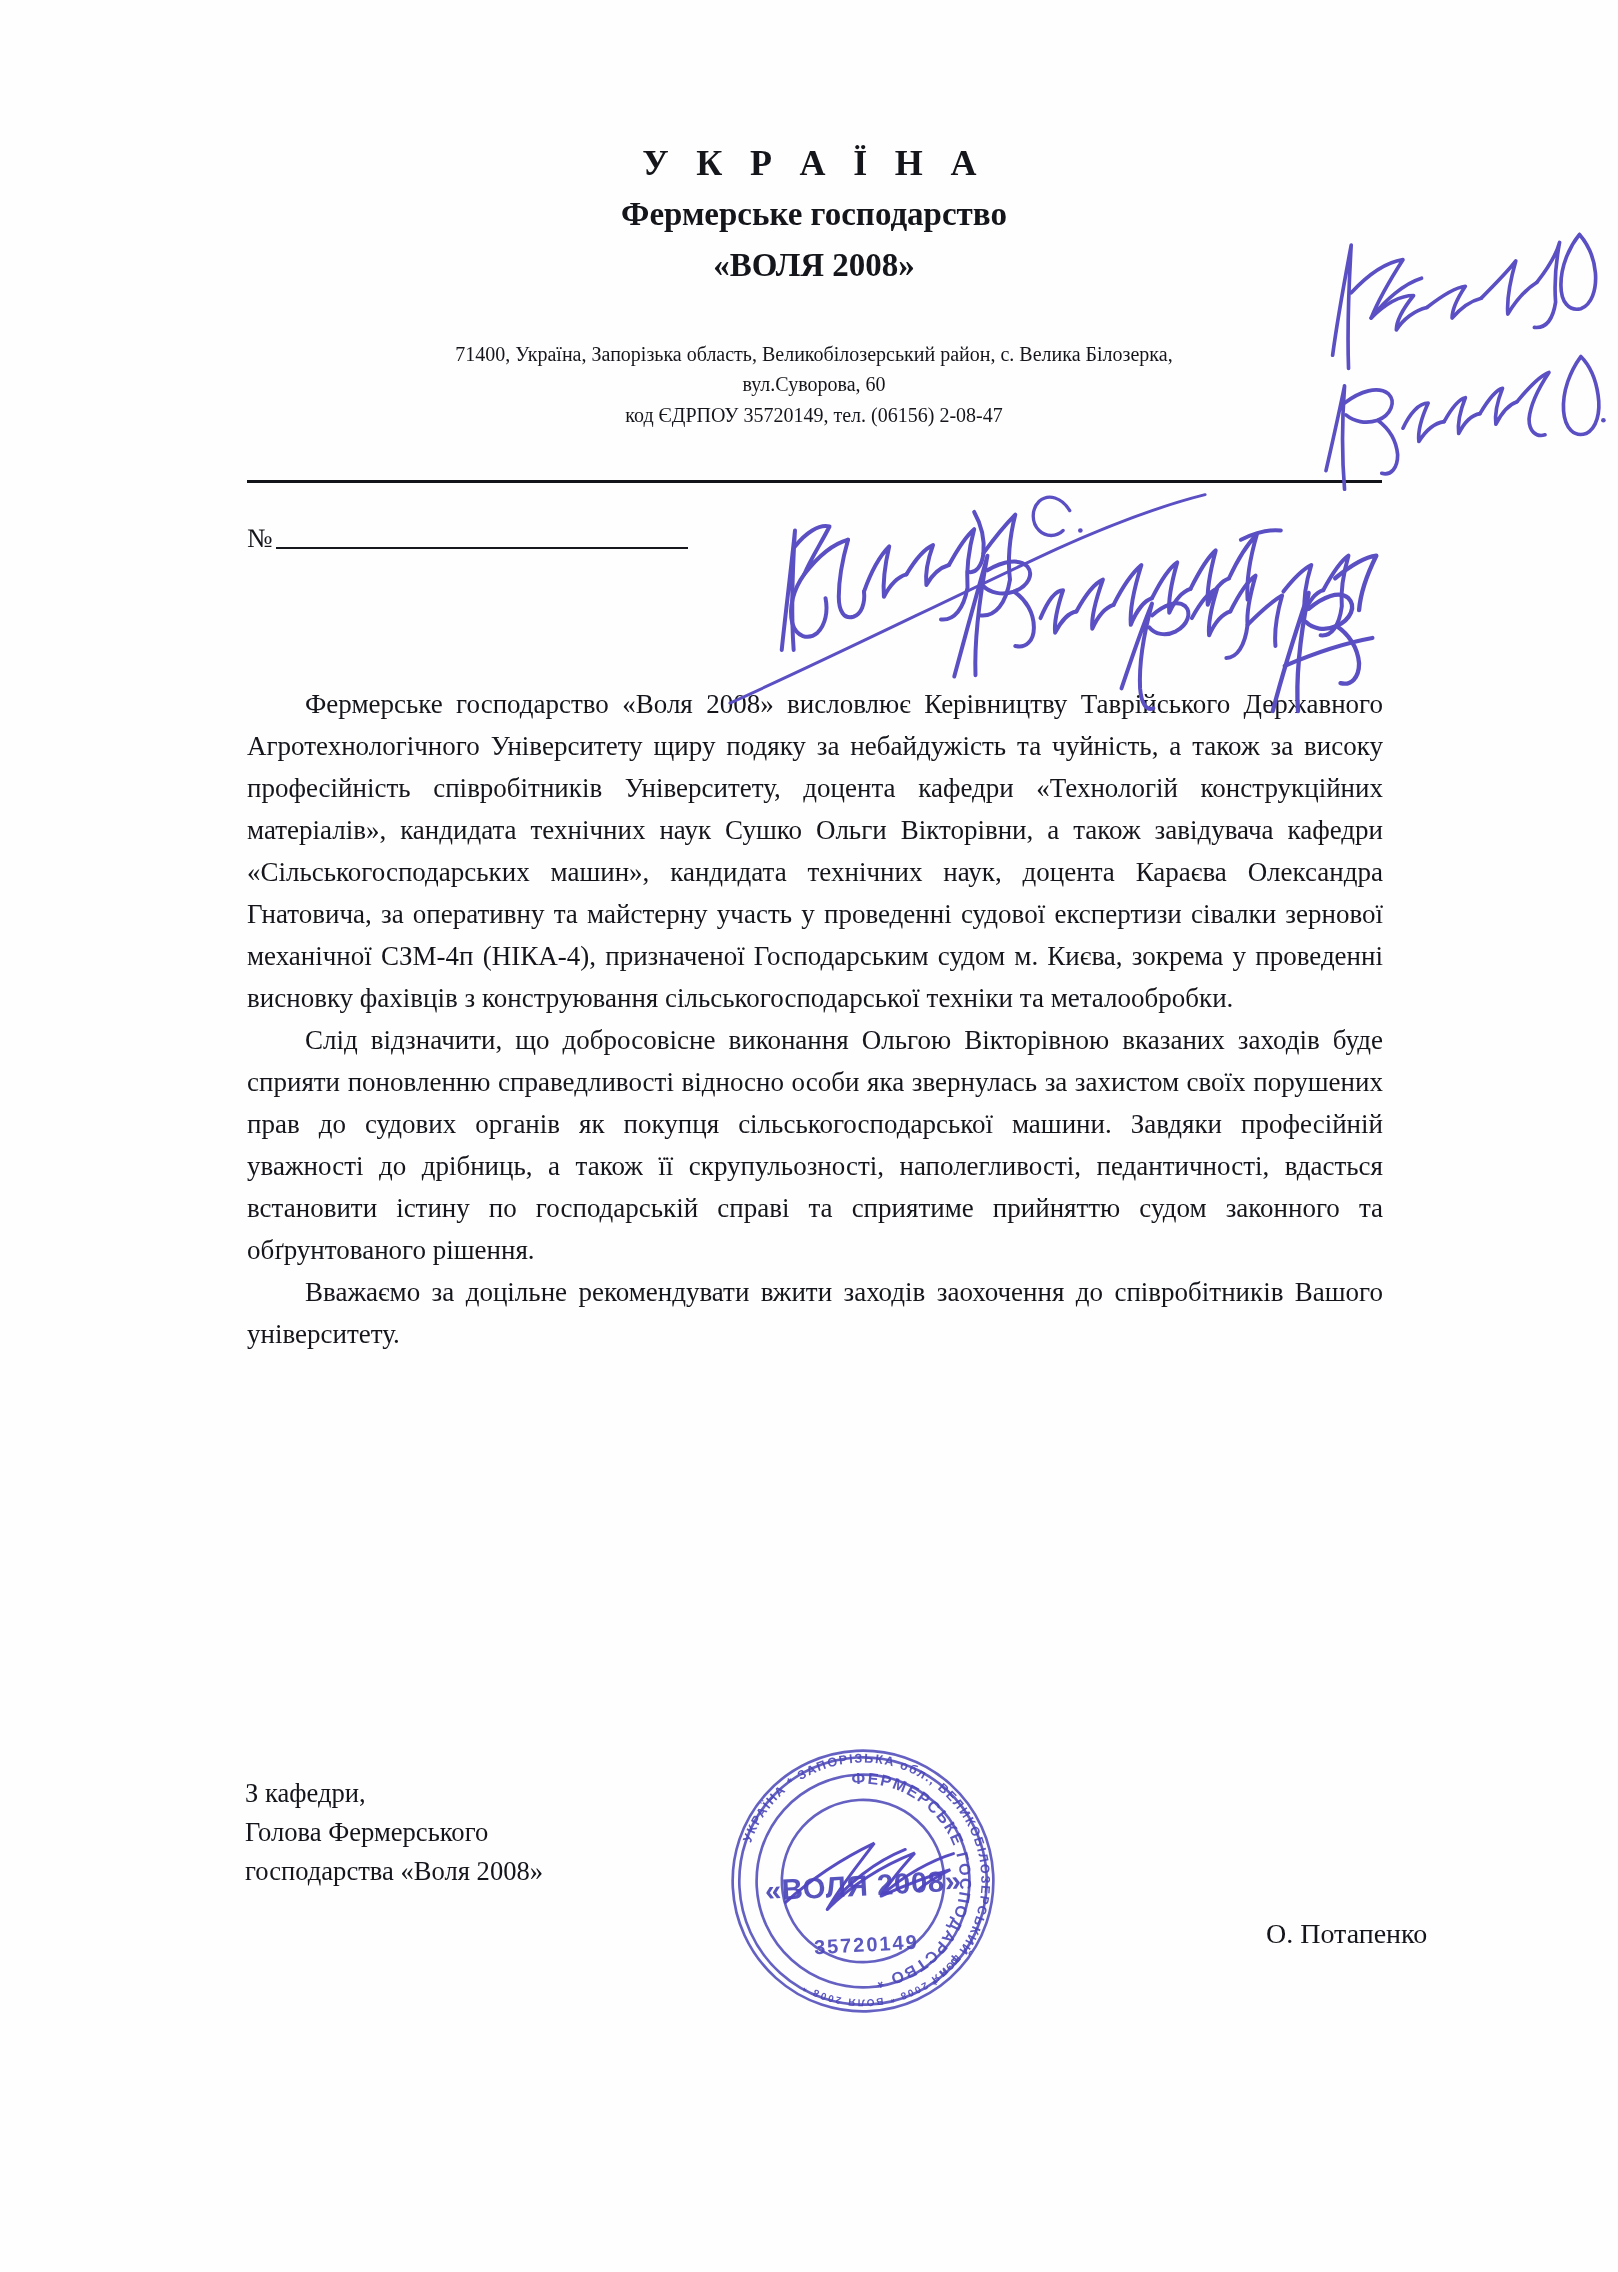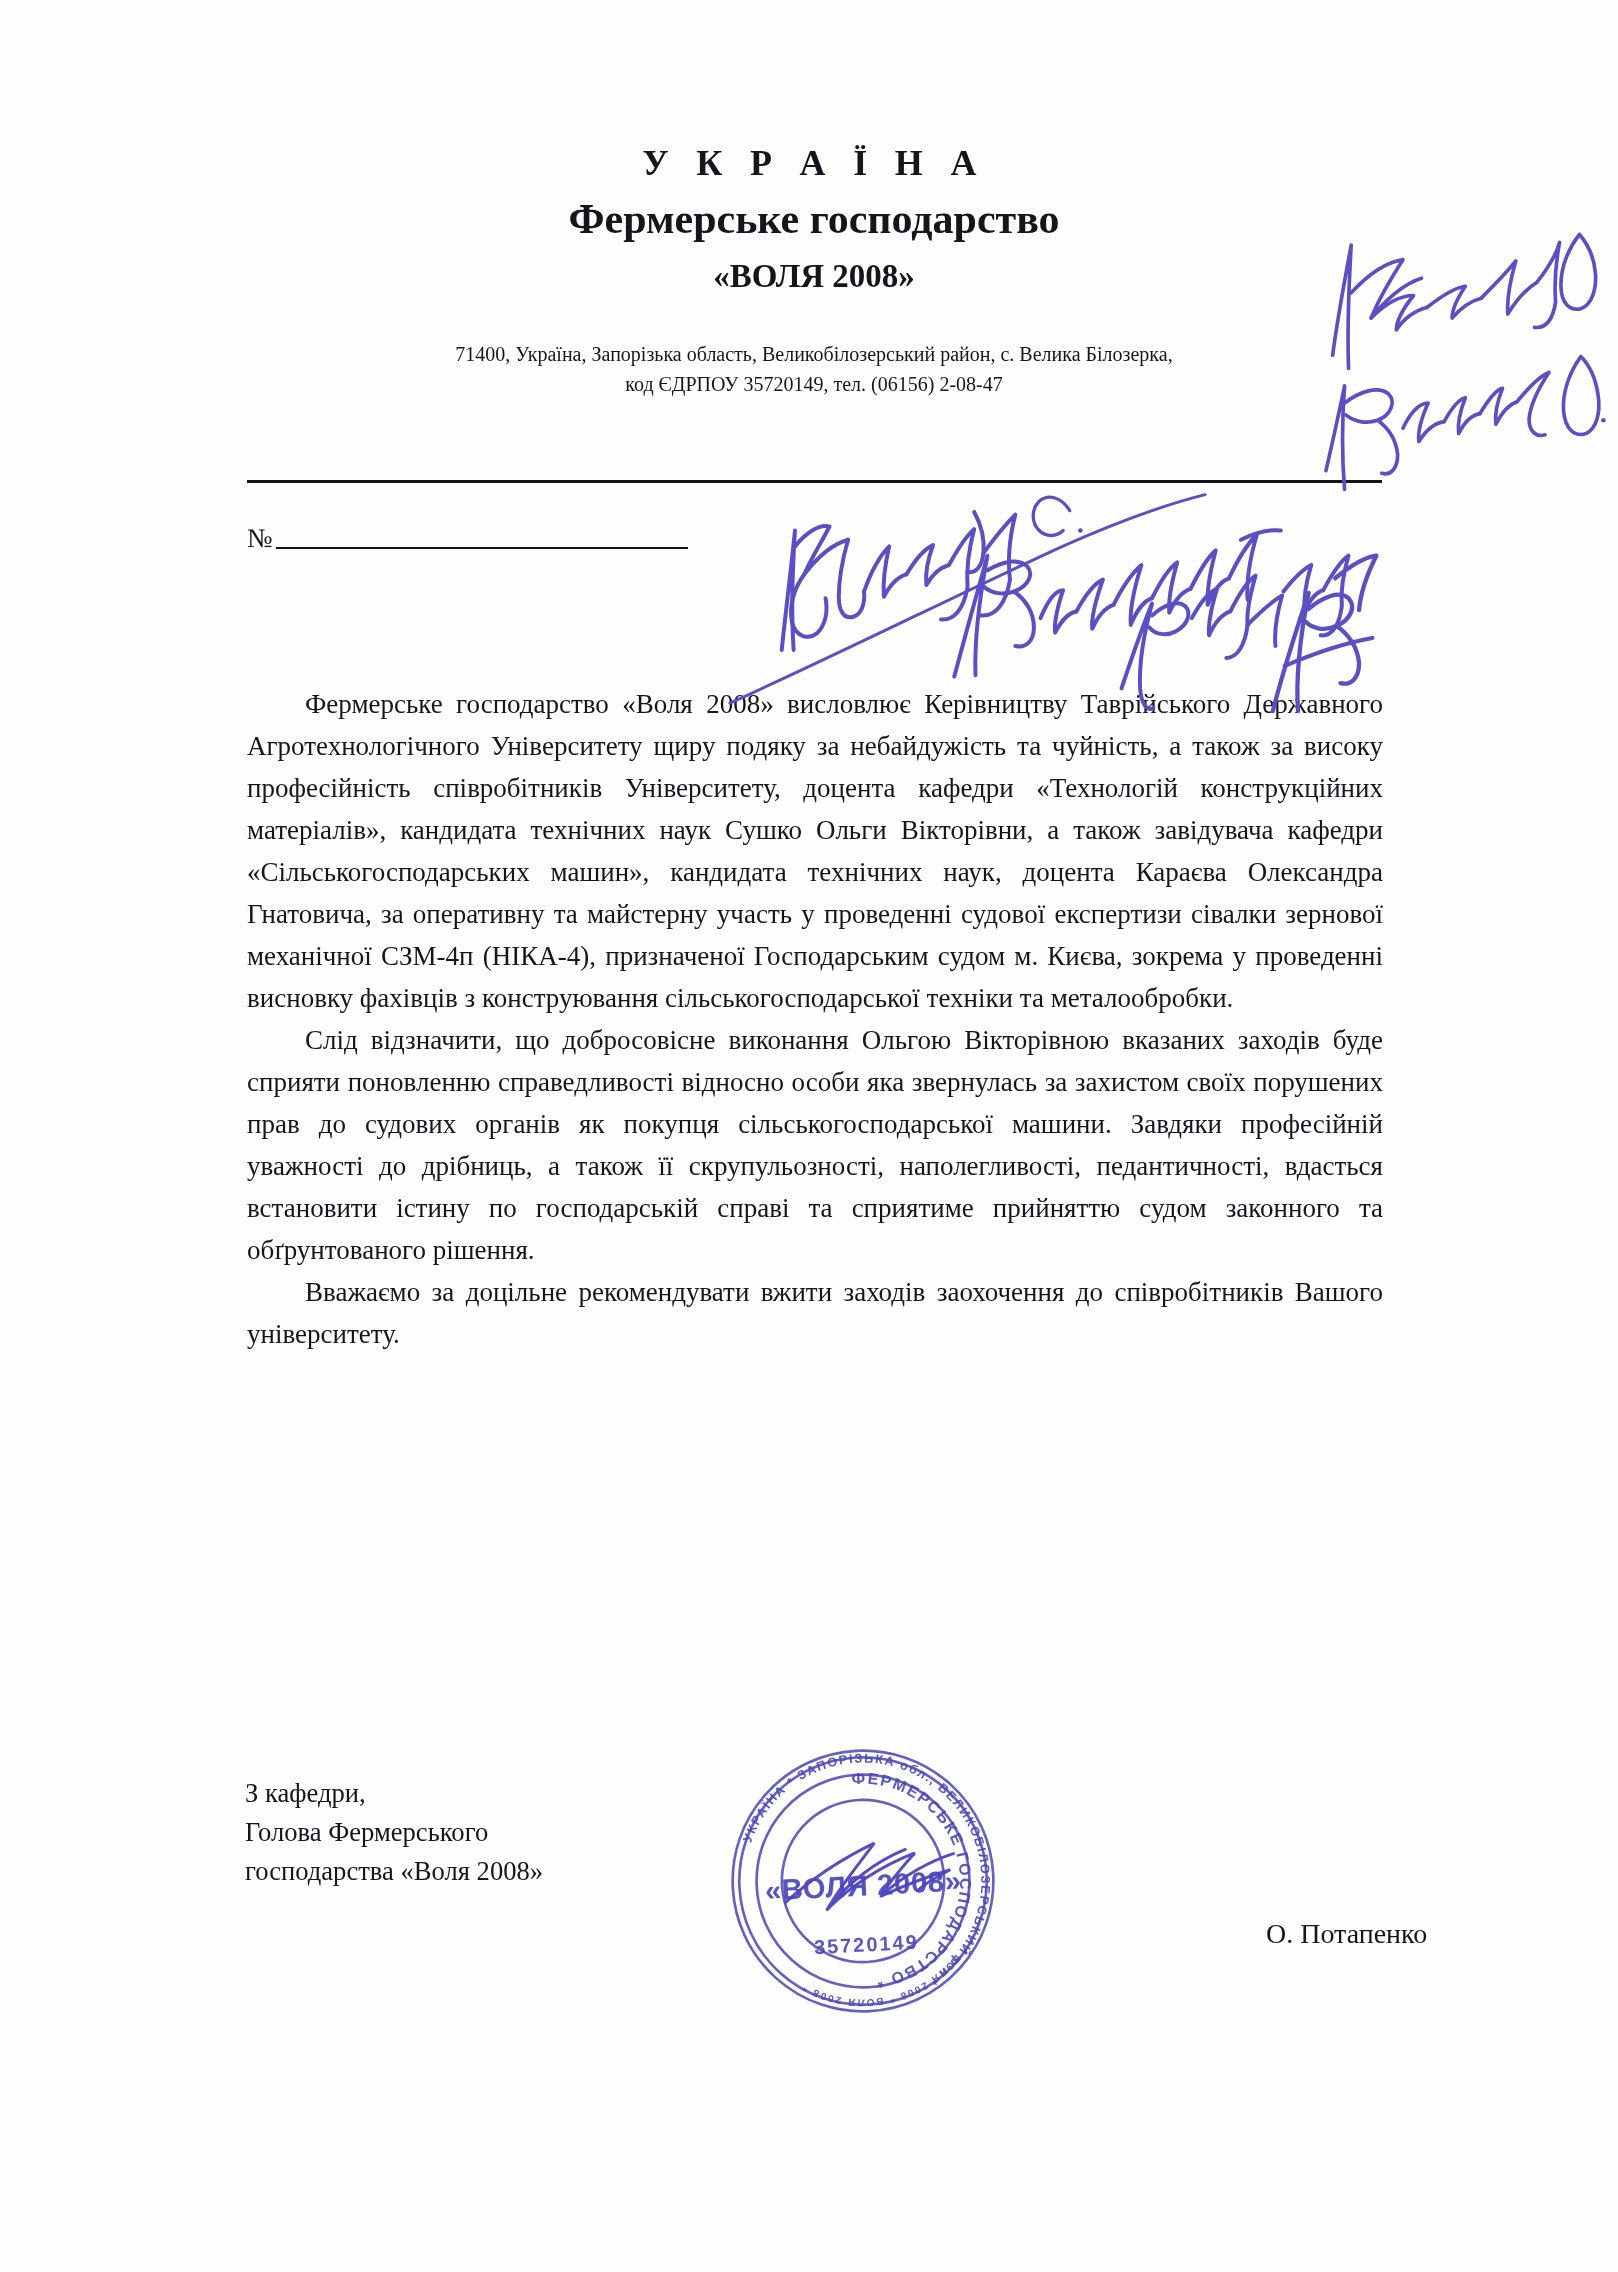--- a/index.html
+++ b/index.html
@@ -27,21 +27,21 @@
     text-align: center;
   }
   .lh-country {
     font-size: 36px;
     font-weight: bold;
     letter-spacing: 9.3px;
     line-height: 1.12;
     margin: 0 0 10.6px 0;
   }
   .lh-org {
-    font-size: 42px;
+    font-size: 33px;
     font-weight: bold;
     line-height: 1.18;
     margin: 12px;
   }
   .lh-org2 {
     font-size: 33px;
     font-weight: bold;
     line-height: 1.18;
     margin: 0;
   }
@@ -155,20 +155,21 @@
 <div class="page">
 
   <div class="letterhead">
     <div class="lh-country">У К Р А Ї Н А</div>
     <div class="lh-org">Фермерське господарство</div>
     <div class="lh-org2">«ВОЛЯ 2008»</div>
   </div>
 
   <div class="address">
     <div>71400, Україна, Запорізька область, Великобілозерський район, с. Велика Білозерка,</div>
+    <div>вул.Суворова, 60</div>
     <div>код ЄДРПОУ 35720149, тел. (06156) 2-08-47</div>
   </div>
 
   <div class="divider"></div>
 
   <div class="numfield">
     <span class="nlabel">№</span>
     <span class="nrule"></span>
   </div>
 

